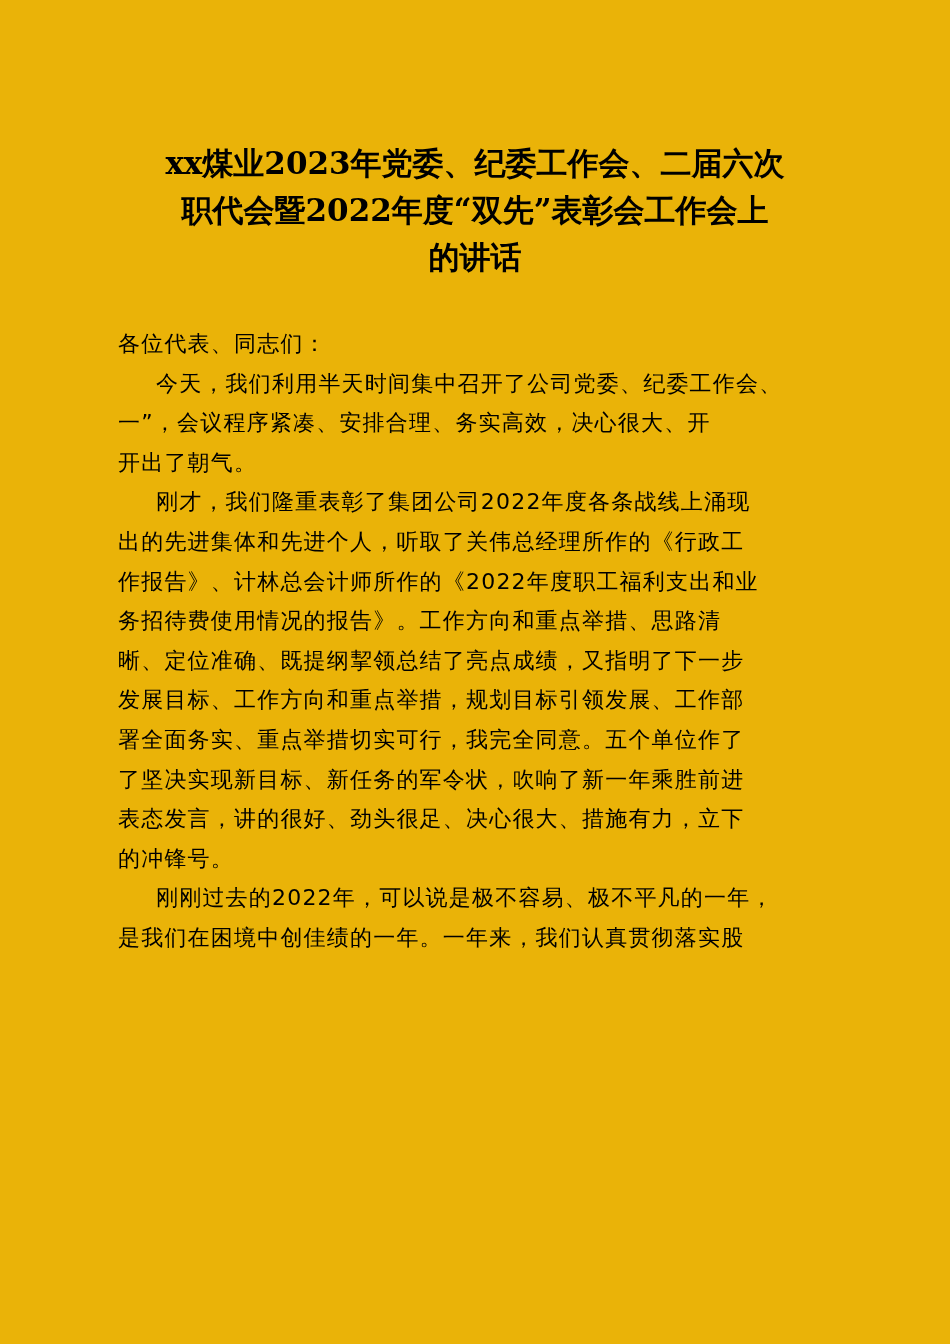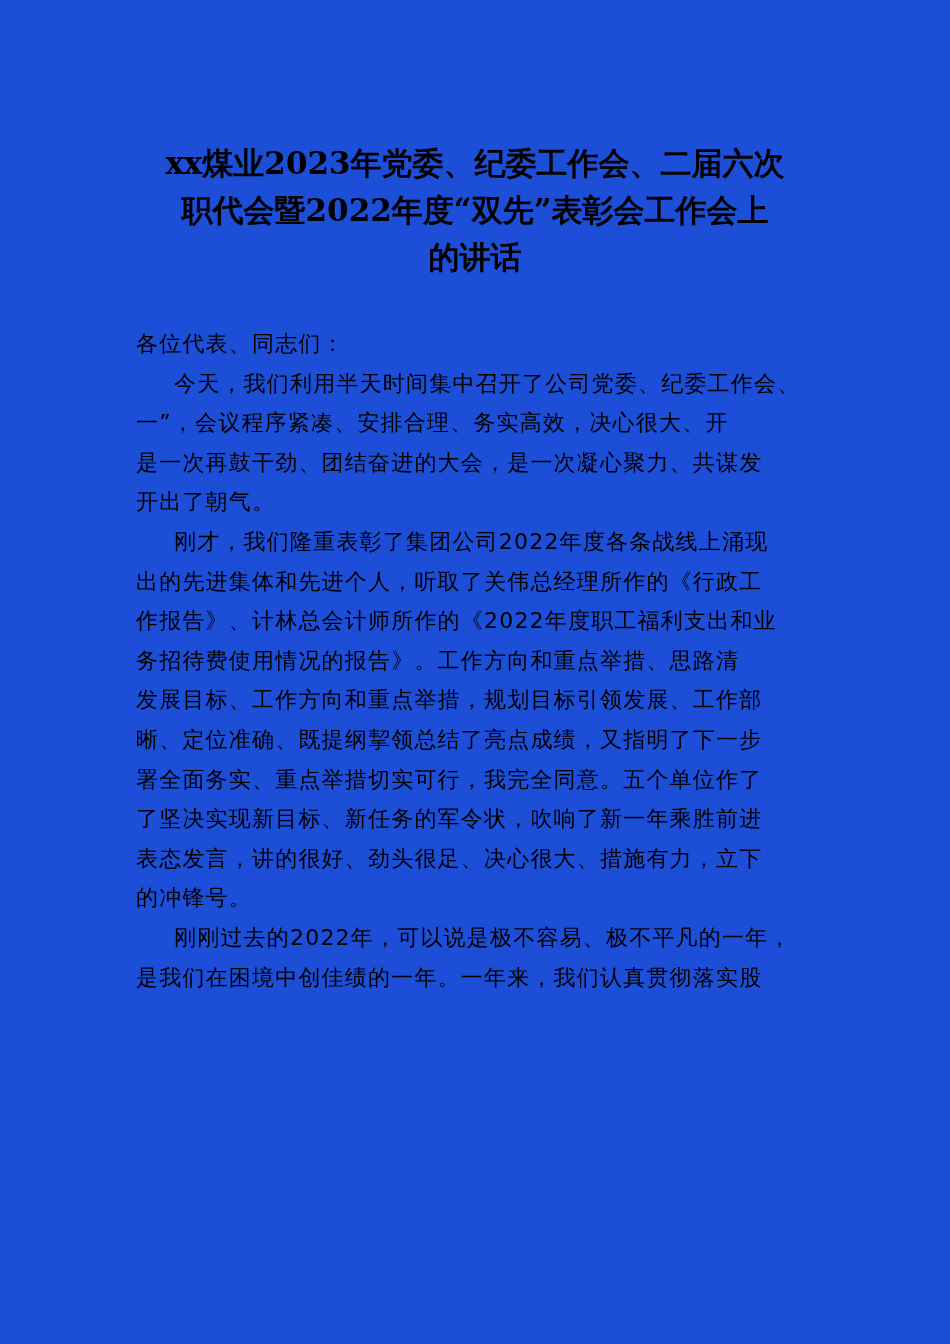--- a/index.html
+++ b/index.html
@@ -12,41 +12,41 @@
       height: 1344px;
       position: relative;
       overflow: hidden;
       color: #000000;
     }
     .page {
       position: absolute;
       left: 0; top: 0;
       width: 950px;
       height: 1344px;
-      background: #1d4ed8;
+      background: #eab308;
     }
     .title {
       position: absolute;
       left: 100px;
       top: 140px;
       width: 750px;
       text-align: center;
       font-family: "DejaVu Serif", "Liberation Serif", serif;
       font-weight: bold;
       font-size: 31px;
       line-height: 47px;
       letter-spacing: 0px;
     }
     .title .tline {
       display: block;
       white-space: nowrap;
     }
     .body-text {
       position: absolute;
-      left: 136px;
+      left: 118px;
       top: 324px;
       width: 730px;
       font-family: "DejaVu Sans", "Liberation Sans", sans-serif;
       font-size: 22px;
       line-height: 39.6px;
       letter-spacing: 1.2px;
     }
     .body-text .line {
       display: block;
       white-space: nowrap;
@@ -66,31 +66,30 @@
     <span class="tline">职代会暨2022年度“双先”表彰会工作会上</span>
     <span class="tline">的讲话</span>
   </div>
 
   <div class="body-text">
     <span class="line">各位代表、同志们：</span>
 
     <div>
       <span class="line indent">今天，我们利用半天时间集中召开了公司党委、纪委工作会、</span>
       <span class="line">一”，会议程序紧凑、安排合理、务实高效，决心很大、开</span>
-      <span class="line">是一次再鼓干劲、团结奋进的大会，是一次凝心聚力、共谋发</span>
       <span class="line">开出了朝气。</span>
     </div>
 
     <div>
       <span class="line indent">刚才，我们隆重表彰了集团公司2022年度各条战线上涌现</span>
       <span class="line">出的先进集体和先进个人，听取了关伟总经理所作的《行政工</span>
       <span class="line">作报告》、计林总会计师所作的《2022年度职工福利支出和业</span>
       <span class="line">务招待费使用情况的报告》。工作方向和重点举措、思路清</span>
+      <span class="line">晰、定位准确、既提纲挈领总结了亮点成绩，又指明了下一步</span>
       <span class="line">发展目标、工作方向和重点举措，规划目标引领发展、工作部</span>
-      <span class="line">晰、定位准确、既提纲挈领总结了亮点成绩，又指明了下一步</span>
       <span class="line">署全面务实、重点举措切实可行，我完全同意。五个单位作了</span>
       <span class="line">了坚决实现新目标、新任务的军令状，吹响了新一年乘胜前进</span>
       <span class="line">表态发言，讲的很好、劲头很足、决心很大、措施有力，立下</span>
       <span class="line">的冲锋号。</span>
     </div>
 
     <div>
       <span class="line indent">刚刚过去的2022年，可以说是极不容易、极不平凡的一年，</span>
       <span class="line">是我们在困境中创佳绩的一年。一年来，我们认真贯彻落实股</span>
     </div>

